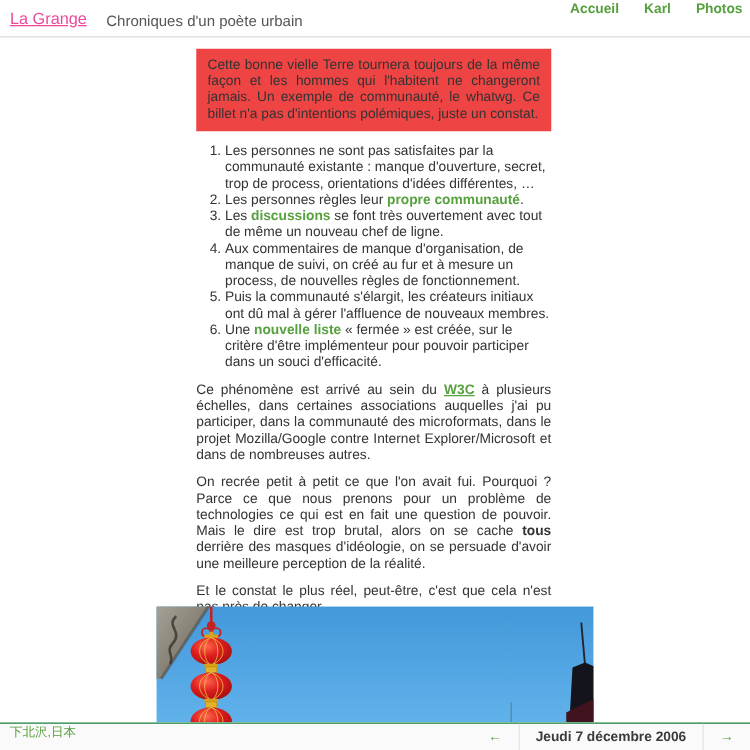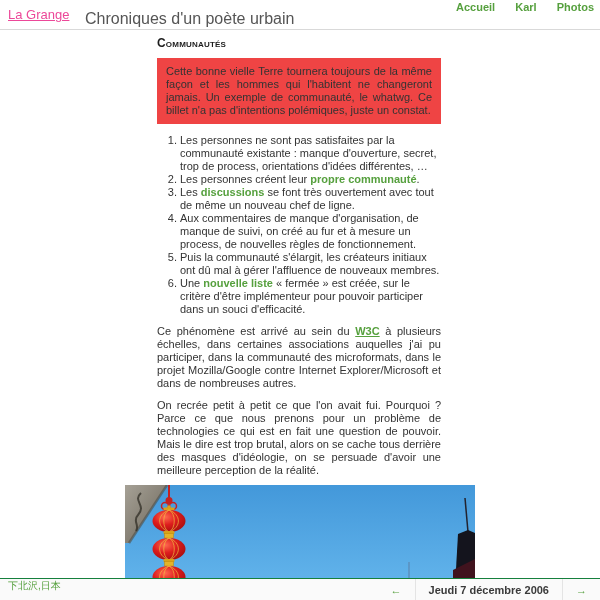--- a/index.html
+++ b/index.html
@@ -6,35 +6,35 @@
   html,body { margin:0; padding:0; }
   body {
     width:600px; height:600px; position:relative; overflow:hidden;
     background:#fff; color:#333;
     font-family:"Liberation Sans", sans-serif;
   }
 
   
   header { height:30px; border-bottom:1px solid #d9d9d9; position:relative; background:#fff; }
   .site-title { position:absolute; left:8px; top:7px; font-size:13px; color:#ec4899; }
-  .site-subtitle { position:absolute; left:85px; top:10px; font-size:16px; color:#555;text-align:right; }
+  .site-subtitle { position:absolute; left:85px; top:10px; font-size:12px; color:#555;text-align:right; }
   .top-nav { position:absolute; top:1px; right:6px; font-size:11px; font-weight:bold; }
   .top-nav a { color:#56a03e; text-decoration:none; margin-left:17px; }
 
   
   main { position:absolute; left:157px; top:31px; width:284px; font-size:11px; line-height:13px; }
   .article-title { margin:6px 0 0; font-size:12px; line-height:13px; font-weight:bold;
                    font-variant:small-caps; letter-spacing:.2px; color:#1d1d1d; }
   .intro { background:#ef4444; margin:8px 0 0; padding:7px 9px; text-align:justify; }
   ol { margin:10px 0 0; padding:0 0 0 23px; }
   li { text-align:left; }
   p { margin:9px 0 0; text-align:justify; }
   .glink { color:#56a03e; font-weight:bold; text-decoration:none; }
   .glink.u { text-decoration:underline; }
-  b { font-weight:normal; }
+  b { font-weight:bold; }
 
   
   .photo { position:absolute; left:125px; top:485px; width:350px; height:93px; overflow:hidden; margin:0; }
   .photo svg { display:block; }
 
   
   footer { position:absolute; left:0; right:0; bottom:0; height:22px; border-top:1px solid #15803d;
            background:#fafafa; display:flex; align-items:flex-start; justify-content:space-between; z-index:5; }
   .footer-location { margin-left:8px; font-size:10px; color:#56a03e; text-decoration:none; }
   .footer-nav { display:flex; align-items:stretch; height:100%; }
@@ -50,27 +50,26 @@
   <a class="site-title" href="#">La Grange</a>
   <span class="site-subtitle">Chroniques d'un poète urbain</span>
   <nav class="top-nav">
     <a href="#">Accueil</a>
     <a href="#">Karl</a>
     <a href="#">Photos</a>
   </nav>
 </header>
 
 <main>
-  <h1 class="article-title">Communautés</h1>
 
   <div class="intro">Cette bonne vielle Terre tournera toujours de la même façon et les hommes qui l'habitent ne changeront jamais. Un exemple de communauté, le whatwg. Ce billet n'a pas d'intentions polémiques, juste un constat.</div>
 
   <ol>
     <li><span>Les personnes ne sont pas satisfaites par la communauté existante : manque d'ouverture, secret, trop de process, orientations d'idées différentes, …</span></li>
-    <li><span>Les personnes créent leur </span><a href="#" class="glink">propre communauté</a><span>.</span></li>
+    <li><span>Les personnes règles leur </span><a href="#" class="glink">propre communauté</a><span>.</span></li>
     <li><span>Les </span><a href="#" class="glink">discussions</a><span> se font très ouvertement avec tout de même un nouveau chef de ligne.</span></li>
     <li><span>Aux commentaires de manque d'organisation, de manque de suivi, on créé au fur et à mesure un process, de nouvelles règles de fonctionnement.</span></li>
     <li><span>Puis la communauté s'élargit, les créateurs initiaux ont dû mal à gérer l'affluence de nouveaux membres.</span></li>
     <li><span>Une </span><a href="#" class="glink">nouvelle liste</a><span> « fermée » est créée, sur le critère d'être implémenteur pour pouvoir participer dans un souci d'efficacité.</span></li>
   </ol>
 
   <p><span>Ce phénomène est arrivé au sein du </span><a href="#" class="glink u">W3C</a><span> à plusieurs échelles, dans certaines associations auquelles j'ai pu participer, dans la communauté des microformats, dans le projet Mozilla/Google contre Internet Explorer/Microsoft et dans de nombreuses autres.</span></p>
 
   <p><span>On recrée petit à petit ce que l'on avait fui. Pourquoi ? Parce ce que nous prenons pour un problème de technologies ce qui est en fait une question de pouvoir. Mais le dire est trop brutal, alors on se cache </span><b>tous</b><span> derrière des masques d'idéologie, on se persuade d'avoir une meilleure perception de la réalité.</span></p>
 

